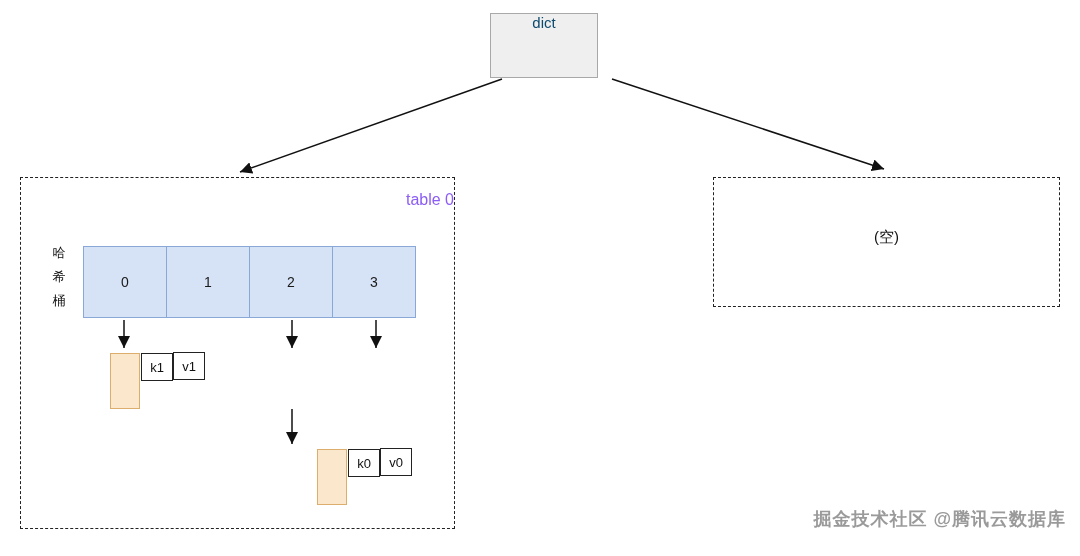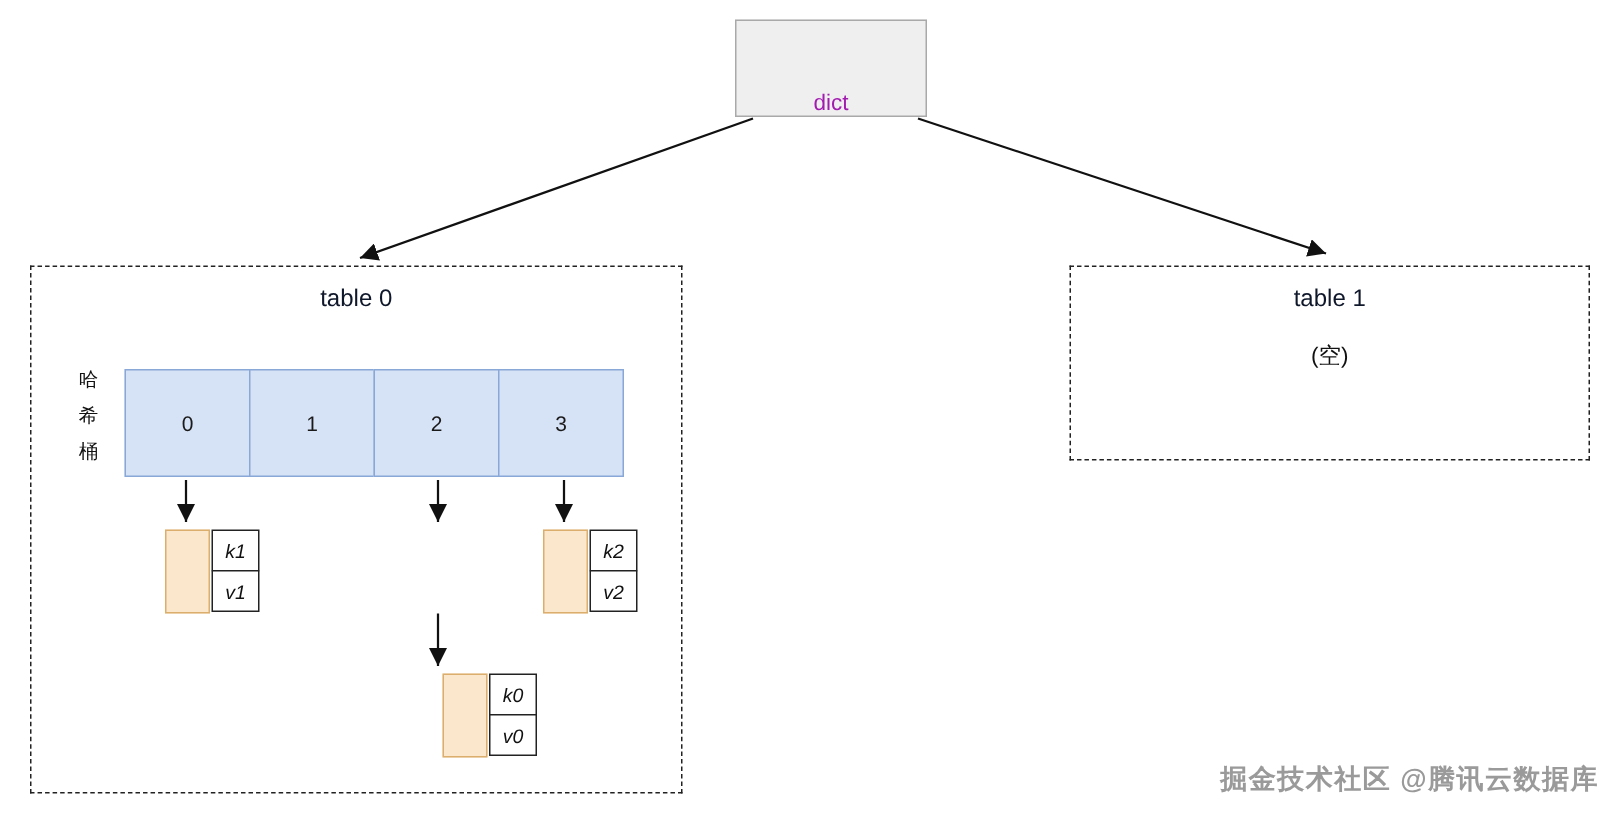--- a/index.html
+++ b/index.html
@@ -26,45 +26,45 @@
   }
   svg.arrows{
     position:absolute;
     left:0;top:0;
     width:1080px;height:556px;
     pointer-events:none;
   }
   .dict-box{
     position:absolute;
     left:490px;top:13px;
-    width:128px;height:65px;
+    width:108px;height:65px;
     background:var(--dict-fill);
     border:1px solid var(--dict-border);
-    display:flex;align-items:flex-end;justify-content:center;
-    font-size:15px;color:#a21caf;
+    display:flex;align-items:flex-start;justify-content:center;
+    font-size:15px;color:#0c4a6e;
   }
   .dashed-box{
     position:absolute;
     border:1.5px dashed #222222;
     background:transparent;
   }
   .table0{
     left:20px;top:177px;
     width:435px;height:352px;
   }
   .table1{
     left:713px;top:177px;
     width:347px;height:130px;
   }
   .t-title{
     position:absolute;
     left:0;right:0;
-    text-align:center;
+    text-align:right;
     font-size:16px;
-    color:#0f172a;
+    color:#8b5cf6;
   }
   .table0 .t-title{top:13px;}
   .table1 .t-title{top:13px;}
   .empty-label{
     position:absolute;
     left:0;right:0;
     top:50px;
     text-align:center;
     font-size:15px;
     color:#111111;
@@ -99,23 +99,22 @@
     display:flex;
     align-items:flex-start;
   }
   .entry-bar{
     width:30px;height:56px;
     background:var(--entry-fill);
     border:1px solid var(--entry-border);
   }
   .kv{
     display:flex;
-    flex-direction:column;
+    flex-direction:row;
     margin-left:1px;
-    font-style:italic;
   }
   .kv-cell{
     width:32px;height:28px;
     background:#ffffff;
     border:1px solid #222222;
     margin-top:-1px;
     display:flex;align-items:center;justify-content:center;
     font-size:13px;color:#111111;
   }
   .kv-cell:first-child{margin-top:0;}
@@ -166,37 +165,29 @@
 
     <div class="entry" style="left:89px;top:175px;">
       <div class="entry-bar"></div>
       <div class="kv">
         <div class="kv-cell">k1</div>
         <div class="kv-cell">v1</div>
       </div>
     </div>
 
 
-    <div class="entry" style="left:341px;top:175px;">
-      <div class="entry-bar"></div>
-      <div class="kv">
-        <div class="kv-cell">k2</div>
-        <div class="kv-cell">v2</div>
-      </div>
-    </div>
 
-    <div class="entry" style="left:247px;top:271px;padding-left:27px;">
+    <div class="entry" style="left:269px;top:271px;padding-left:27px;">
       <div class="entry-bar"></div>
       <div class="kv">
         <div class="kv-cell">k0</div>
         <div class="kv-cell">v0</div>
       </div>
     </div>
   </div>
 
   <div class="dashed-box table1">
-    <div class="t-title">table 1</div>
     <div class="empty-label">(空)</div>
   </div>
 
   <div class="watermark">掘金技术社区 @腾讯云数据库</div>
 
 </div>
 
 </body></html>

